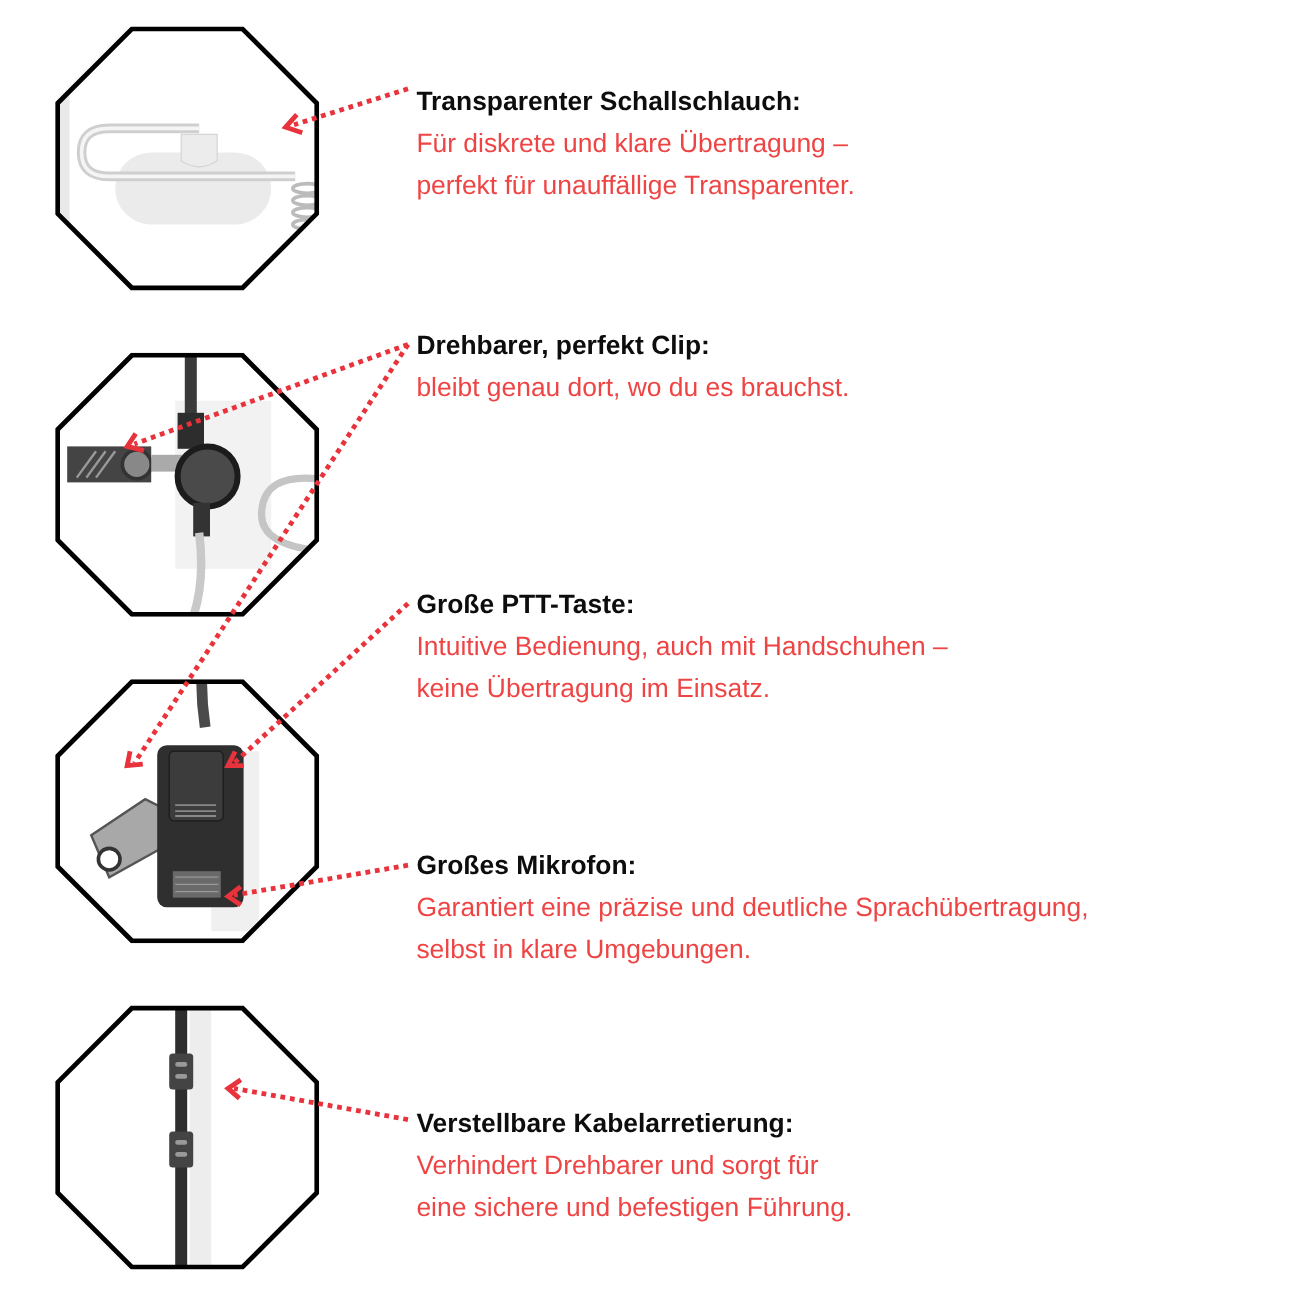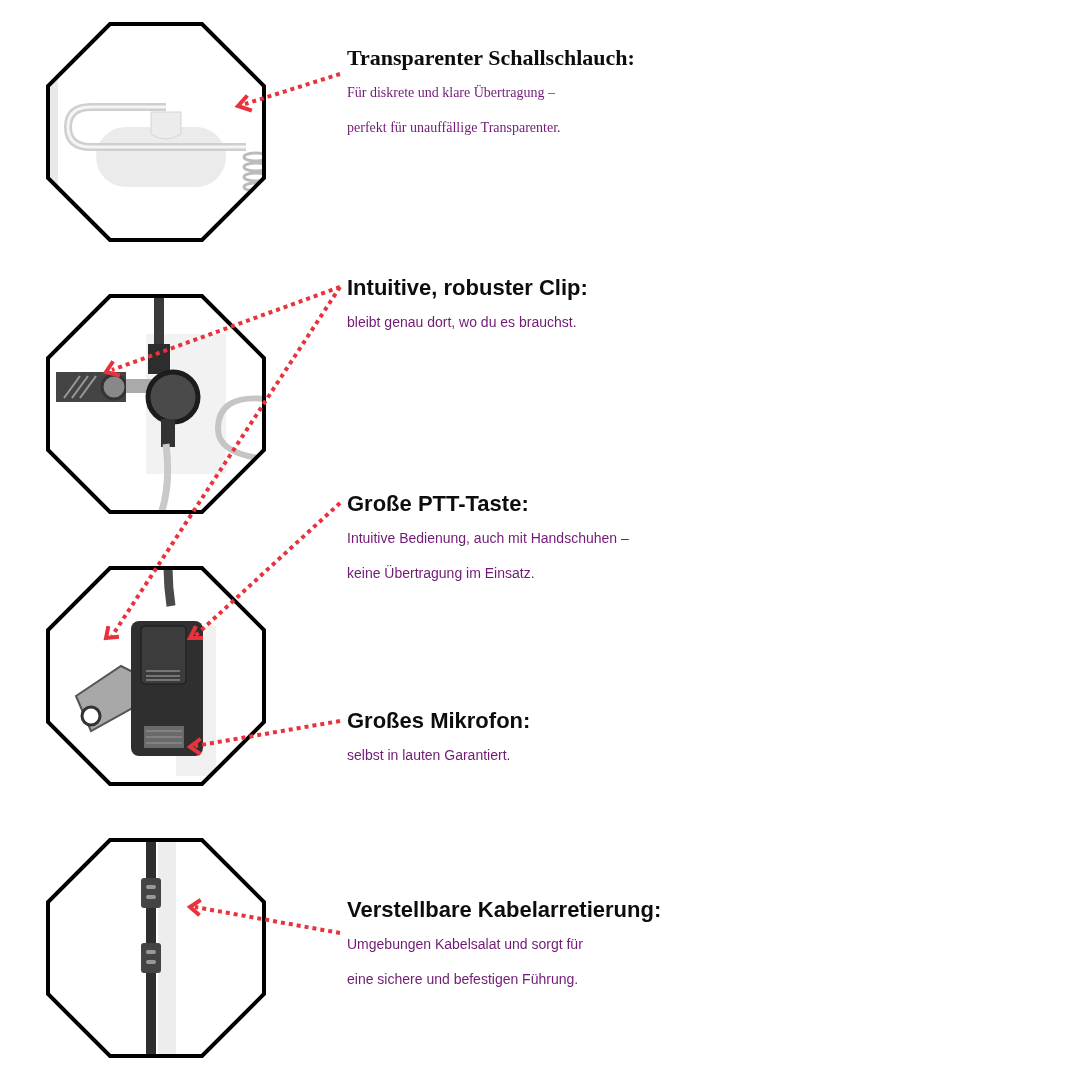--- a/index.html
+++ b/index.html
@@ -2,21 +2,21 @@
 <html><head>
 <meta charset="utf-8">
 <style>
   html, body { margin:0; padding:0; background:#ffffff; }
   body { width:1080px; height:1080px; position:relative; overflow:hidden;
          font-family:"Liberation Sans", "DejaVu Sans", sans-serif; color:#111; }
   .octo { position:absolute; width:220px; height:220px; }
   .octo svg { position:absolute; left:0; top:0; }
   .feature { position:absolute; left:347px; }
   .feature .title { font-weight:bold; font-size:22px; line-height:35px; color:#0d0d0d; }
-  .feature .line { font-size:14px; line-height:35px; color:#701a75; white-space:nowrap; }
+  .feature .line { font-size:22px; line-height:35px; color:#ef4444; white-space:nowrap; }
   #arrows { position:absolute; left:0; top:0; pointer-events:none; }
 </style>
 </head>
 <body>
 
 <div class="octo" style="left:46px;top:22px;">
   <svg width="220" height="220" viewBox="0 0 220 220">
     <defs>
         <clipPath id="c1">
           <polygon points="64,2 156,2 218,64 218,156 156,218 64,218 2,156 2,64"></polygon>
@@ -138,39 +138,40 @@
   <g stroke="#e8323c" stroke-width="4" fill="none" stroke-linecap="square">
     <polyline points="246,97 238,106 250,110"></polyline>
     <polyline points="112,363 106,372 118,375"></polyline>
     <polyline points="108,628 106,638 117,637"></polyline>
     <polyline points="195,628 190,638 201,638"></polyline>
     <polyline points="199,740 190,747 199,753"></polyline>
     <polyline points="199,901 190,907 198,914"></polyline>
   </g>
 </svg>
 
-<div class="feature" style="top:40px;font-family:Liberation Serif, serif;">
+<div class="feature" style="top:67px;">
   <div class="title">Transparenter Schallschlauch:</div>
   <div class="line">Für diskrete und klare Übertragung –</div>
   <div class="line">perfekt für unauffällige Transparenter.</div>
 </div>
 
 <div class="feature" style="top:270px;">
-  <div class="title">Intuitive, robuster Clip:</div>
+  <div class="title">Drehbarer, perfekt Clip:</div>
   <div class="line">bleibt genau dort, wo du es brauchst.</div>
 </div>
 
 <div class="feature" style="top:486px;">
   <div class="title">Große PTT-Taste:</div>
   <div class="line">Intuitive Bedienung, auch mit Handschuhen –</div>
   <div class="line">keine Übertragung im Einsatz.</div>
 </div>
 
 <div class="feature" style="top:703px;">
   <div class="title">Großes Mikrofon:</div>
-  <div class="line">selbst in lauten Garantiert.</div>
+  <div class="line">Garantiert eine präzise und deutliche Sprachübertragung,</div>
+  <div class="line">selbst in klare Umgebungen.</div>
 </div>
 
-<div class="feature" style="top:892px;">
+<div class="feature" style="top:918px;">
   <div class="title">Verstellbare Kabelarretierung:</div>
-  <div class="line">Umgebungen Kabelsalat und sorgt für</div>
+  <div class="line">Verhindert Drehbarer und sorgt für</div>
   <div class="line">eine sichere und befestigen Führung.</div>
 </div>
 
 </body></html>

